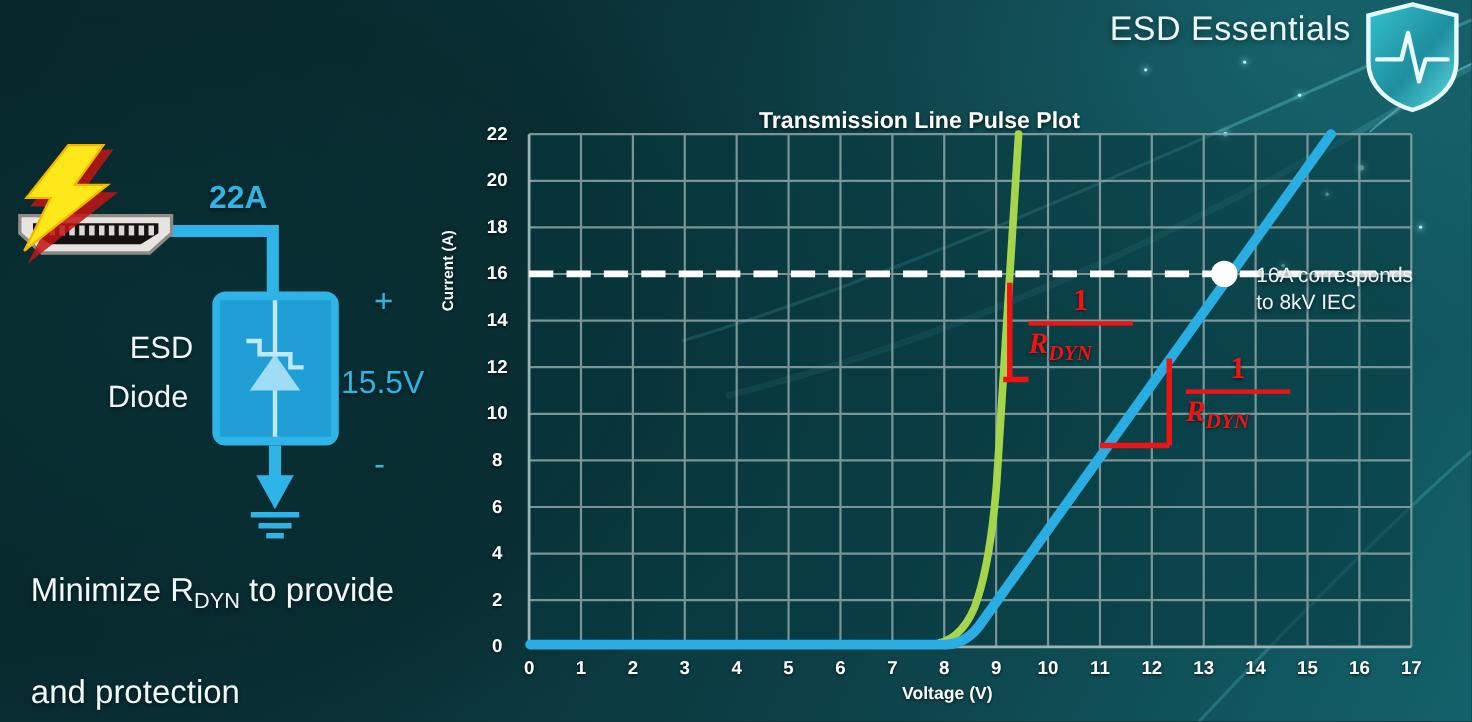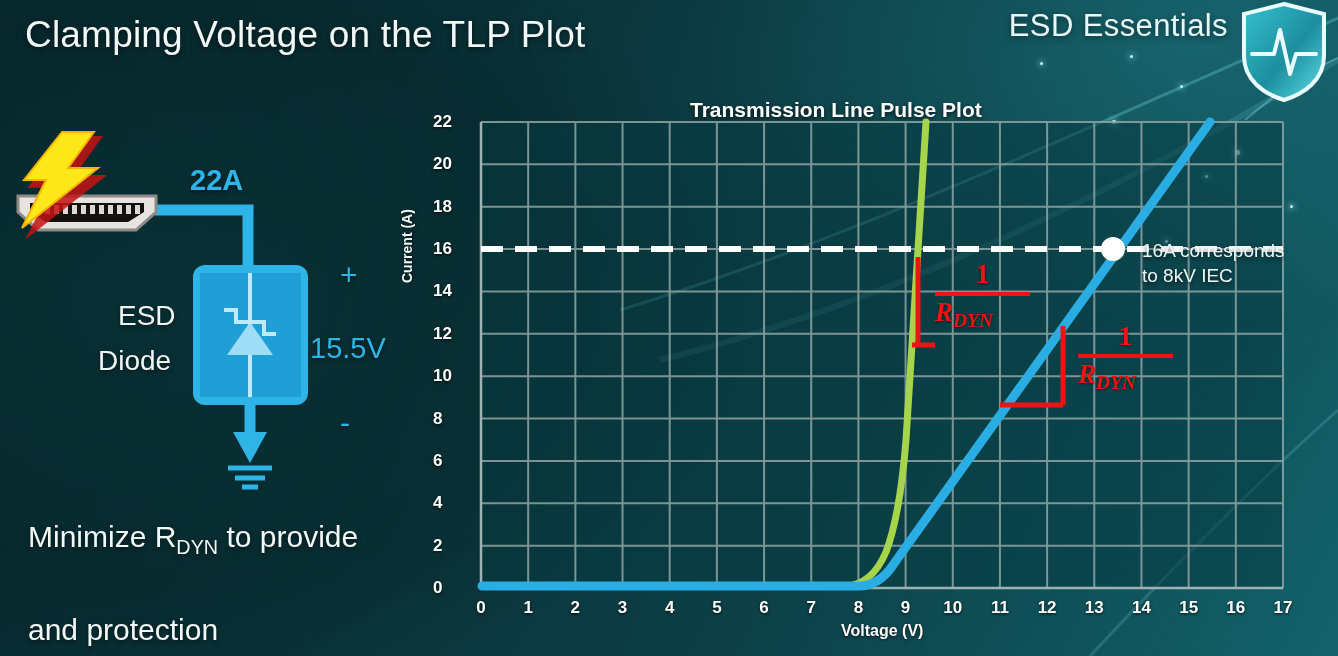--- a/index.html
+++ b/index.html
@@ -53,28 +53,27 @@
   }
   #ylabel{
     position:absolute;left:399px;top:283px;width:130px;
     transform:rotate(-90deg);transform-origin:left top;
     font-size:14px;font-weight:bold;color:#f2f8f8;text-align:left;
     text-shadow:0 1px 3px rgba(0,0,0,.7);
   }
   #xlabel{
     position:absolute;left:820px;top:622px;font-size:16px;font-weight:bold;color:#ffffff;
     text-shadow:0 1px 3px rgba(0,0,0,.7);
-    margin-left:21px;
   }
   .xtick,.ytick{
     position:absolute;font-size:17px;font-weight:bold;color:#ffffff;
     text-shadow:0 1px 3px rgba(0,0,0,.8);
   }
   .xtick{transform:translateX(-50%);}
-  .ytick{transform:translateY(-50%);text-align:left;}
+  .ytick{transform:translateY(-50%);text-align:center;}
   #annot{
     position:absolute;left:1142px;top:238px;width:200px;
     font-size:19px;line-height:25px;color:#eef6f7;
     text-shadow:0 2px 4px rgba(0,0,0,.6);
   }
   .frac{position:absolute;color:#ef1414;text-shadow:0 1px 3px rgba(0,0,0,.6);}
   .frac .num{font-size:28px;font-weight:bold;text-align:center;font-family:"Liberation Serif",serif;font-style:normal;}
   .frac .bar{height:4px;background:#ef1414;margin:2px 0 1px 0;}
   .frac .den{font-size:27px;font-weight:bold;font-family:"Liberation Serif",serif;font-style:italic;white-space:nowrap;}
   .frac .den sub{font-size:.72em;}
@@ -92,21 +91,20 @@
   </svg>
   <div class="star" style="left:1040px;top:62px;width:3px;height:3px;"></div>
   <div class="star" style="left:1112px;top:120px;width:4px;height:4px;"></div>
   <div class="star" style="left:1180px;top:85px;width:3px;height:3px;"></div>
   <div class="star" style="left:1235px;top:150px;width:5px;height:5px;"></div>
   <div class="star" style="left:1290px;top:205px;width:3px;height:3px;"></div>
   <div class="star" style="left:1205px;top:175px;width:3px;height:3px;"></div>
   <div class="star" style="left:1165px;top:240px;width:3px;height:3px;"></div>
   <div class="star" style="left:1130px;top:55px;width:3px;height:3px;"></div>
 
-  <div id="title">Clamping Voltage on the TLP Plot</div>
   <div id="brand">ESD Essentials</div>
   <svg id="shield" viewBox="0 0 96 104">
     <defs>
       <linearGradient id="shg" x1="0" y1="0" x2="1" y2="1">
         <stop offset="0%" stop-color="#35c2cf"></stop>
           <stop offset="55%" stop-color="#1d8e9e"></stop>
           <stop offset="100%" stop-color="#5fe0e8"></stop>
       </linearGradient>
     </defs>
     <path d="M48 4 L88 14 L88 56 C88 80 68 94 48 100 C28 94 8 80 8 56 L8 14 Z" fill="url(#shg)" stroke="#e8fbfd" stroke-width="4"></path>

